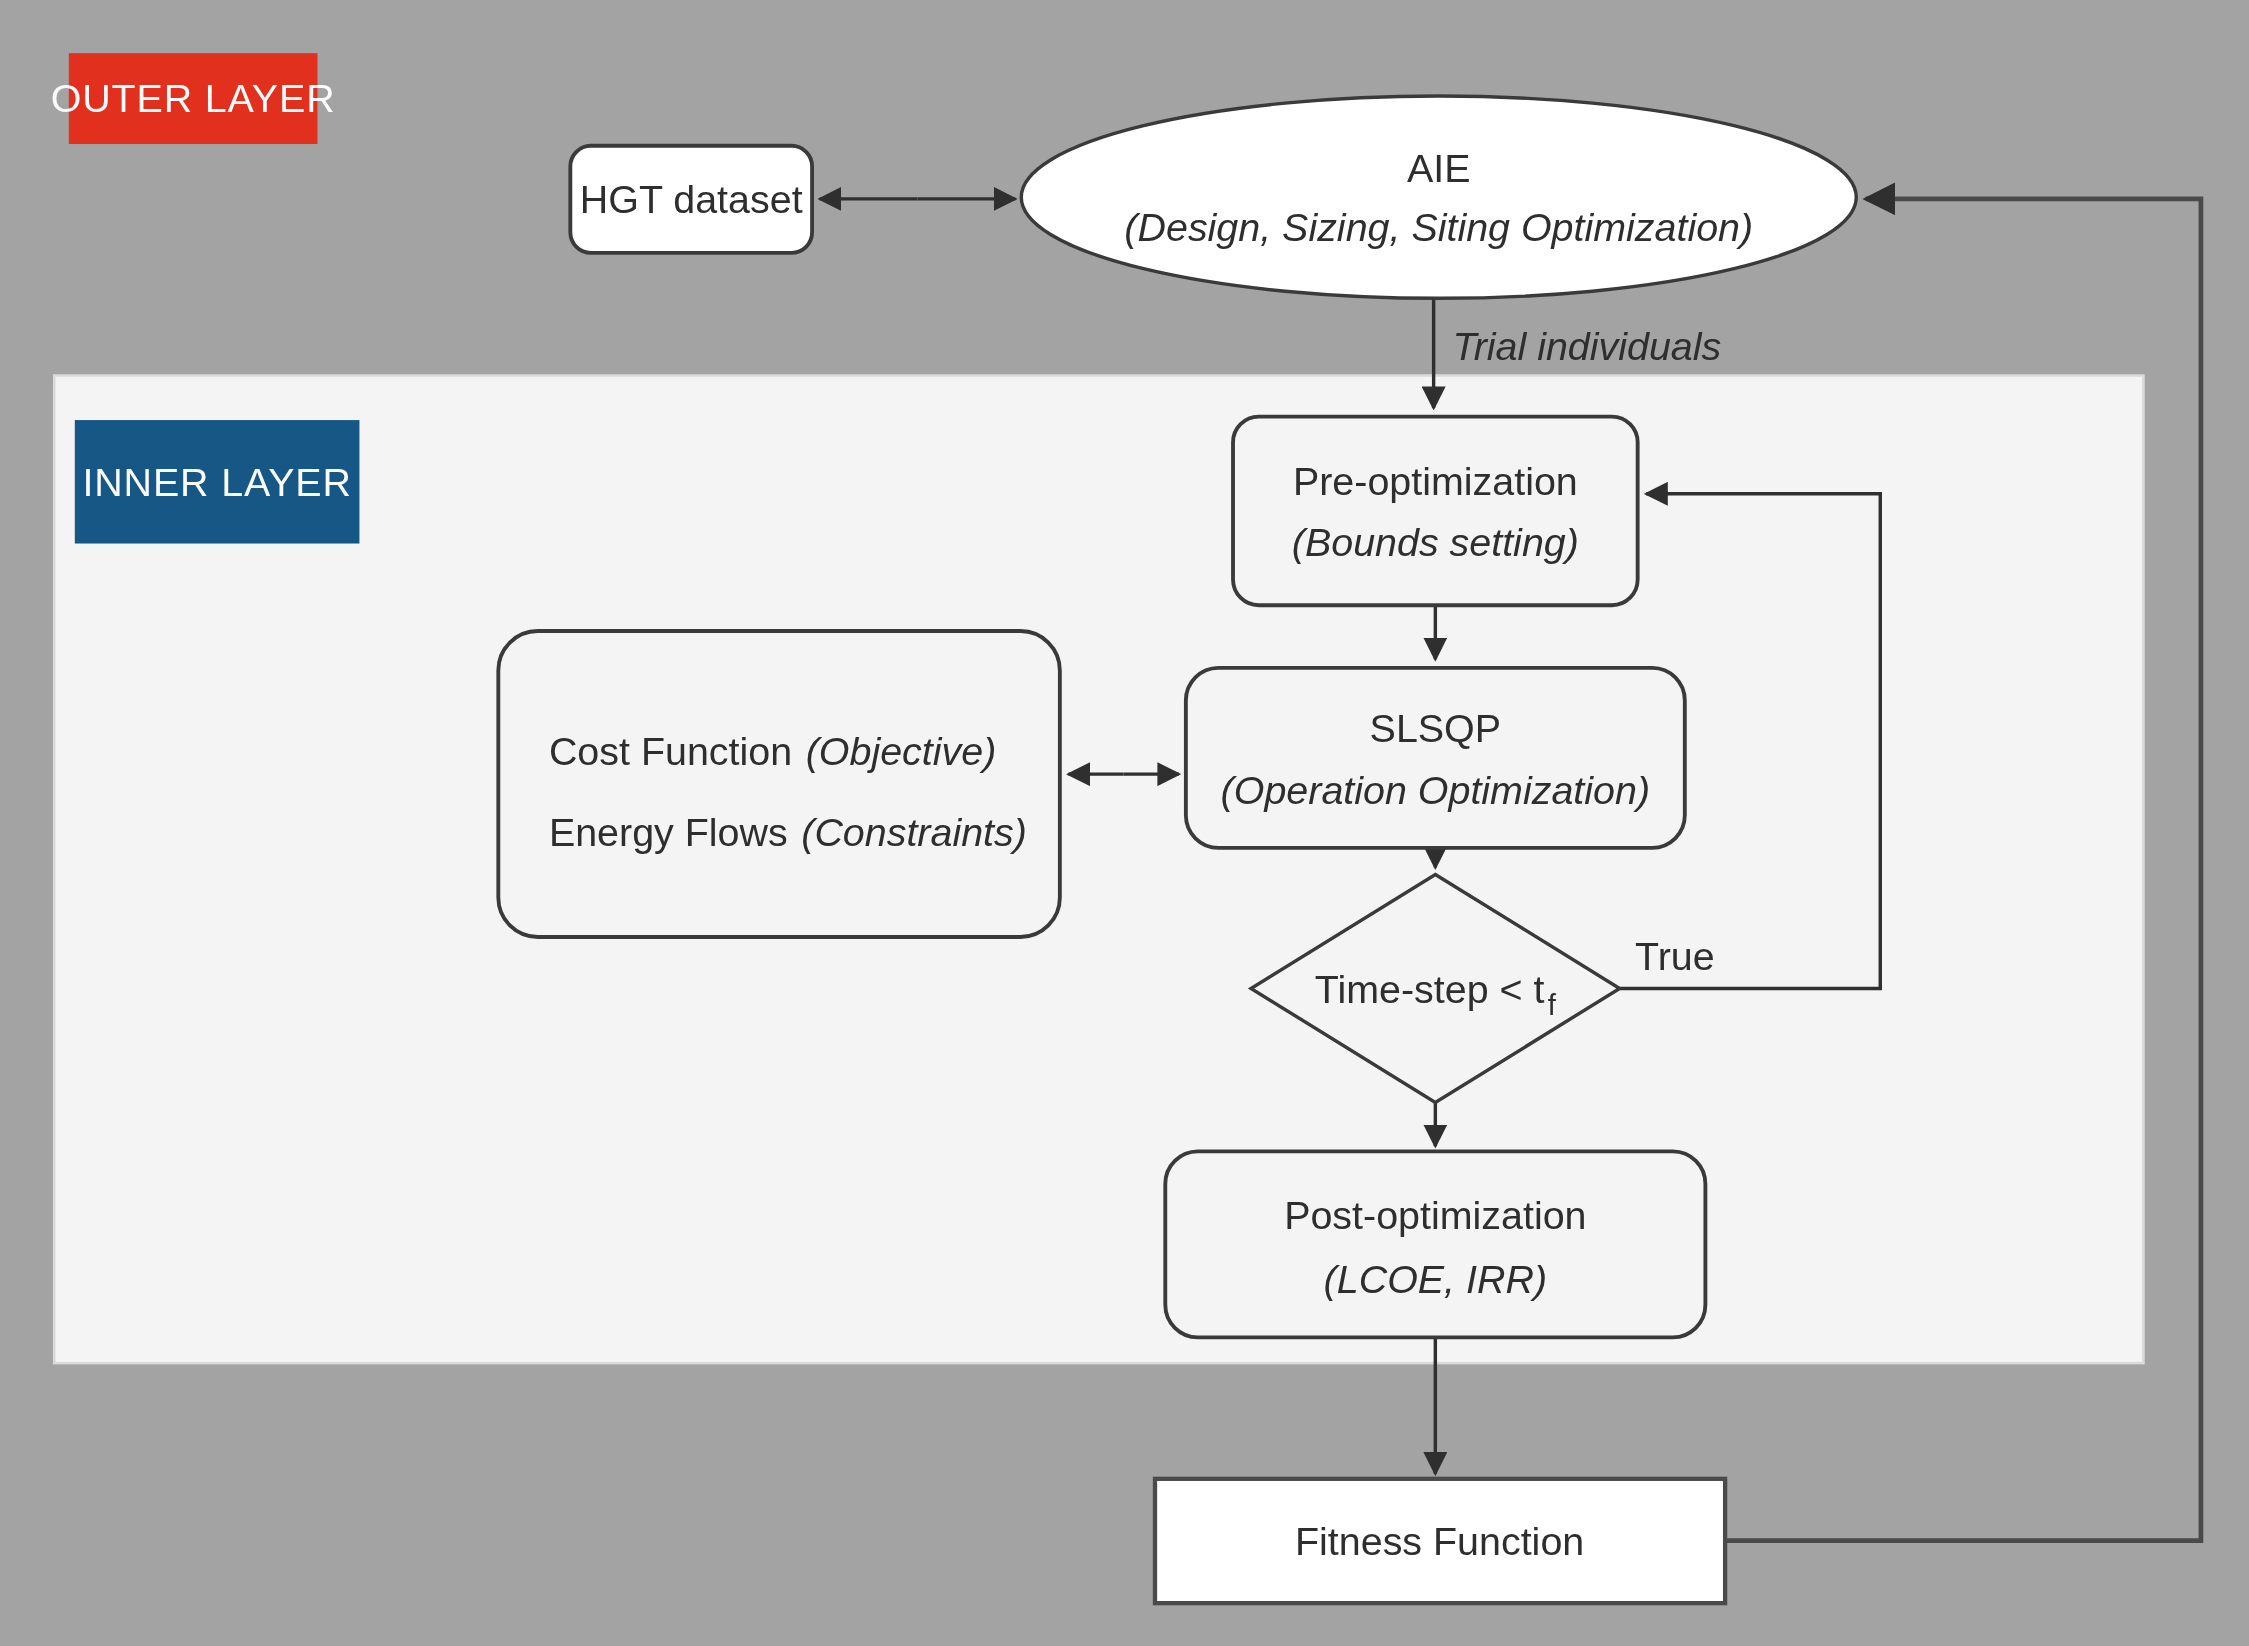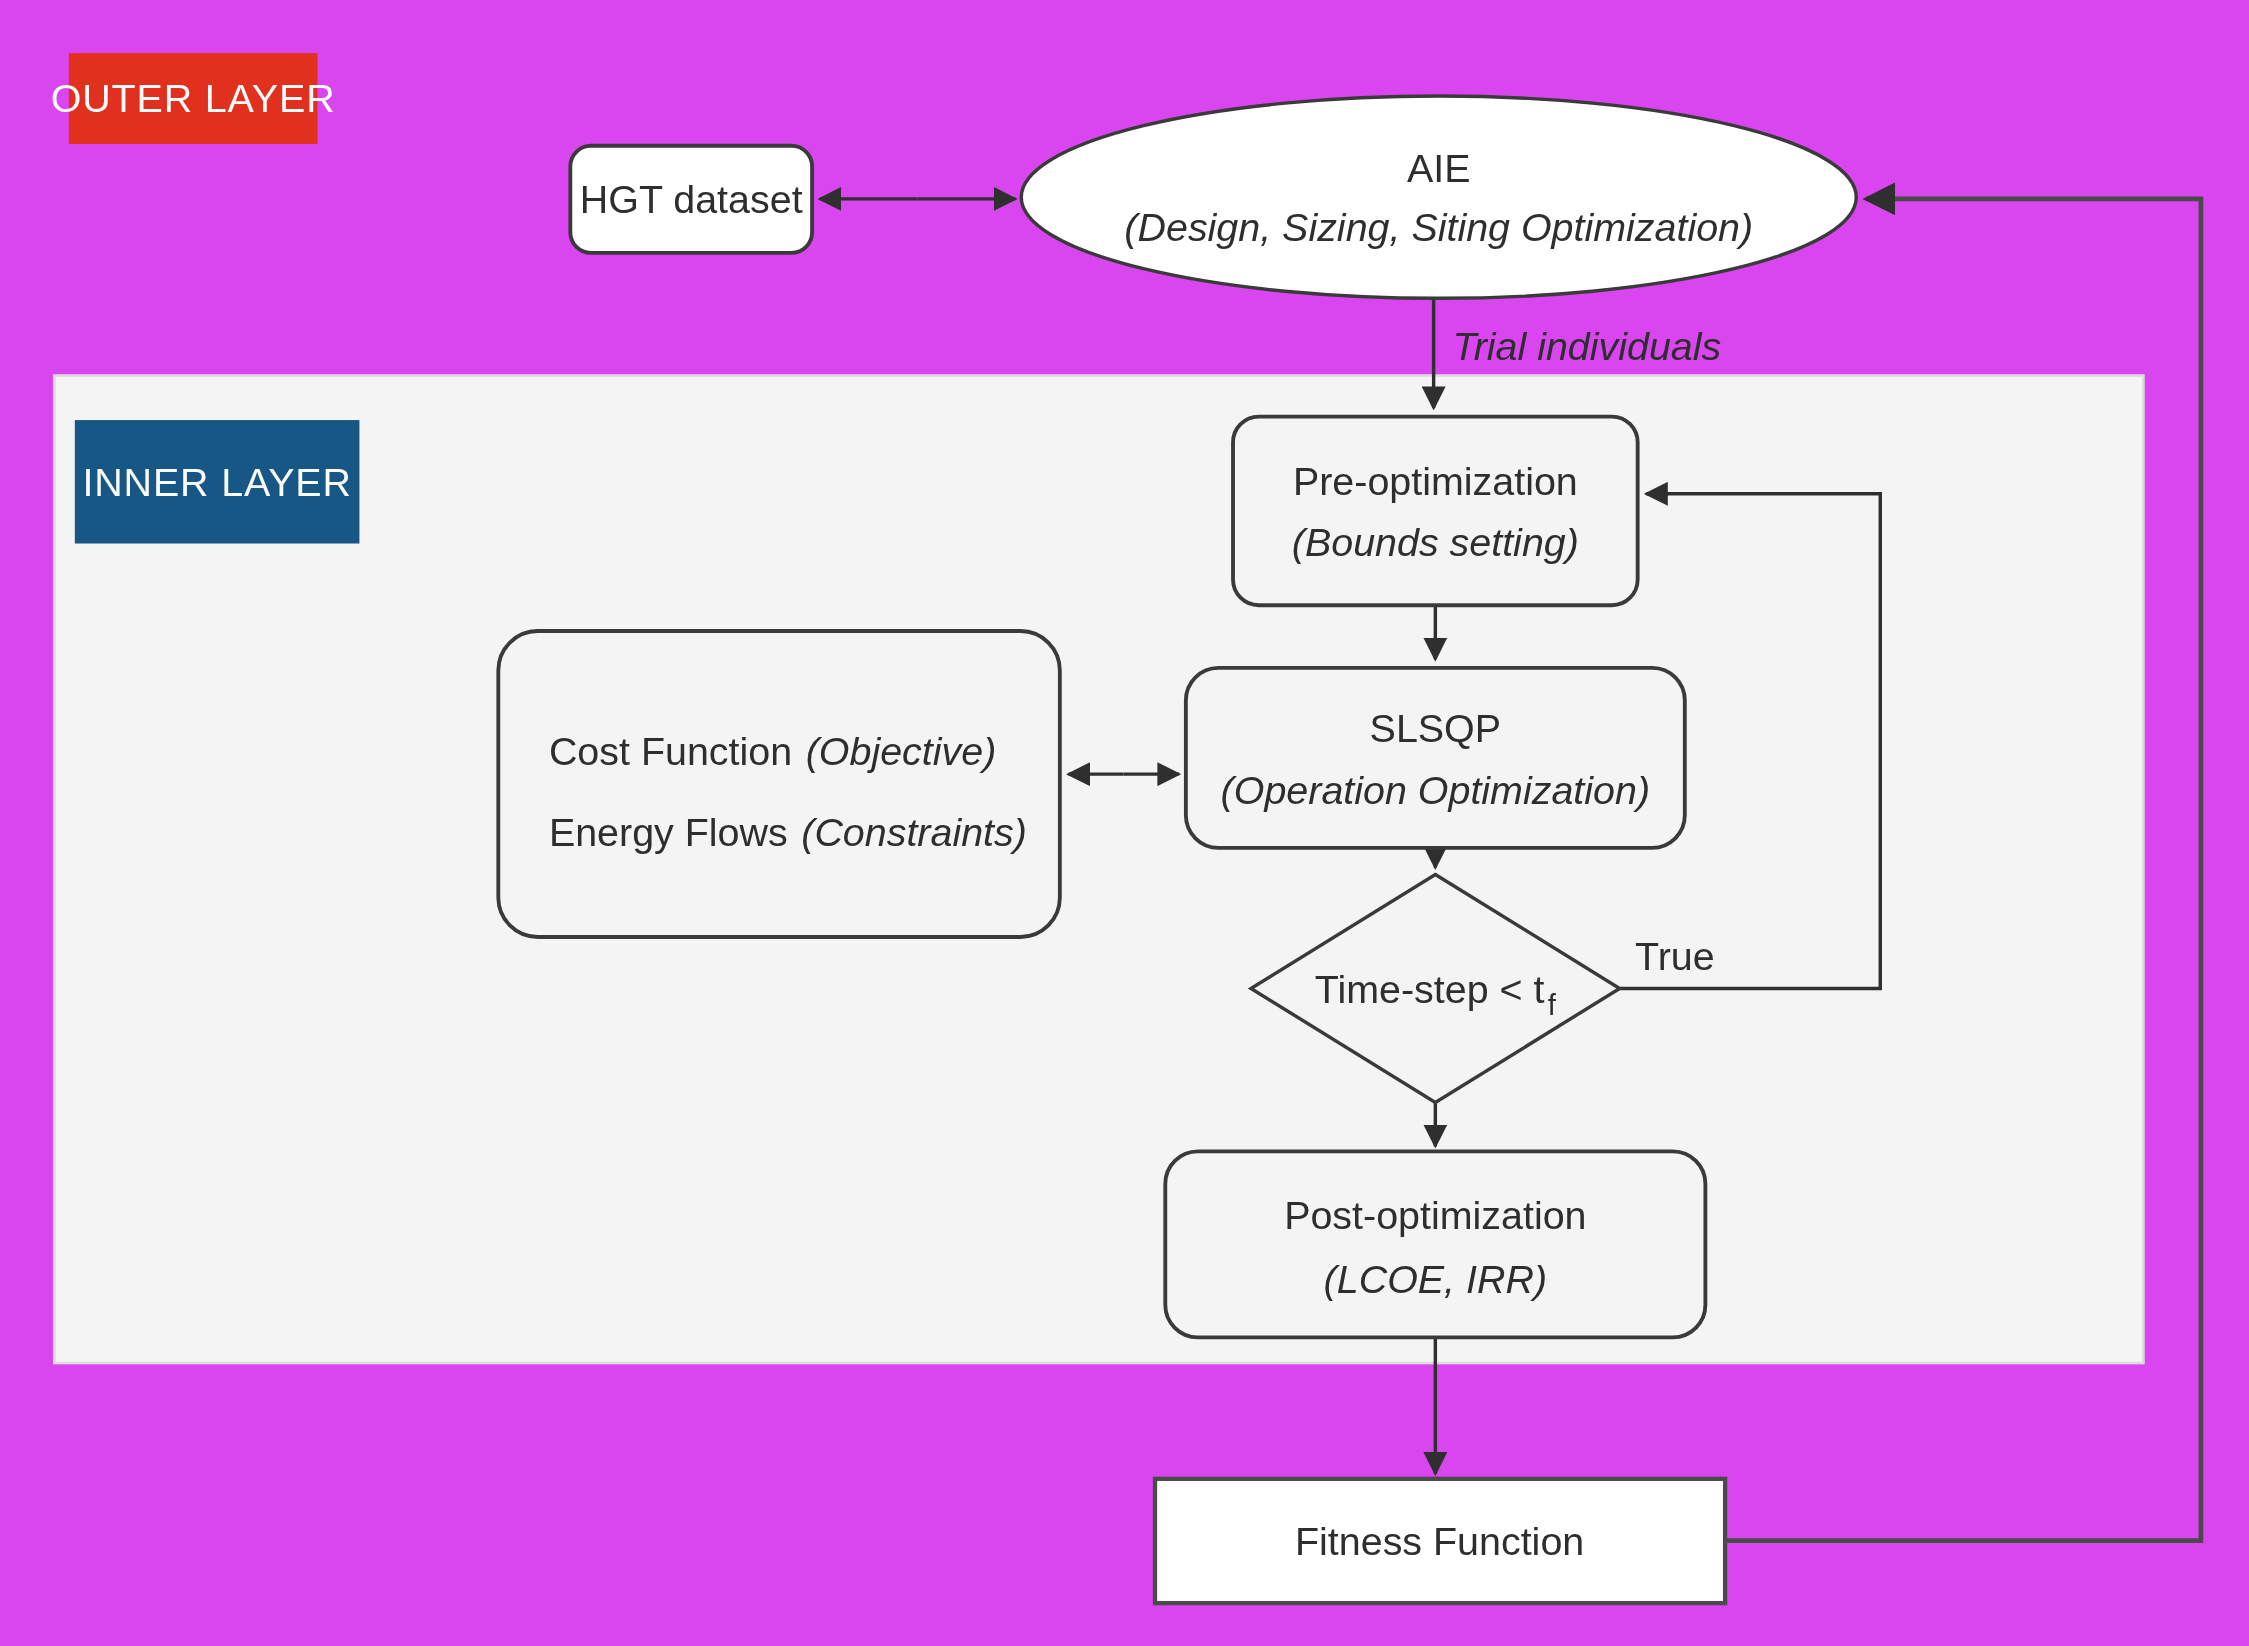--- a/index.html
+++ b/index.html
@@ -4,21 +4,21 @@
 <style>
   html, body {
     margin: 0;
     padding: 0;
     background: #ffffff;
   }
   .stage {
     position: relative;
     width: 2250px;
     height: 1646px;
-    background: #d946ef;
+    background: #a3a3a3;
     font-family: "Liberation Sans", sans-serif;
   }
   svg { display: block; }
   text {
     font-family: "Liberation Sans", sans-serif;
     fill: #2e2e2e;
   }
   .node-title   { font-size: 46px; }
   .node-sub     { font-size: 46px; font-style: italic; }
   .badge-text   { font-size: 46px; fill: #fbfbfb; letter-spacing: 1px; }

